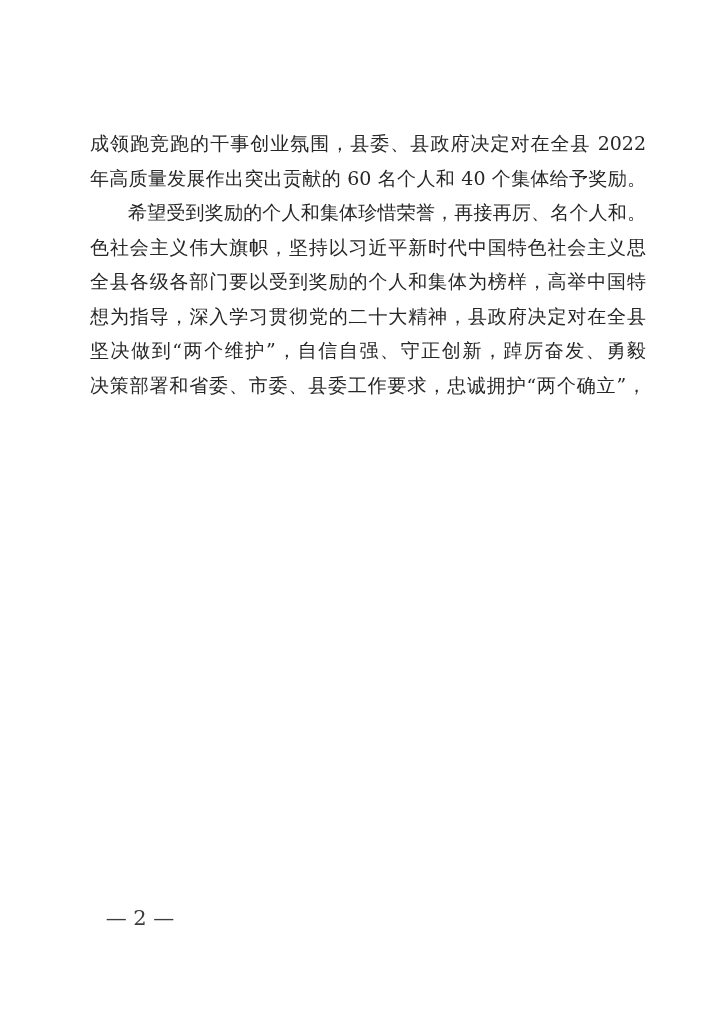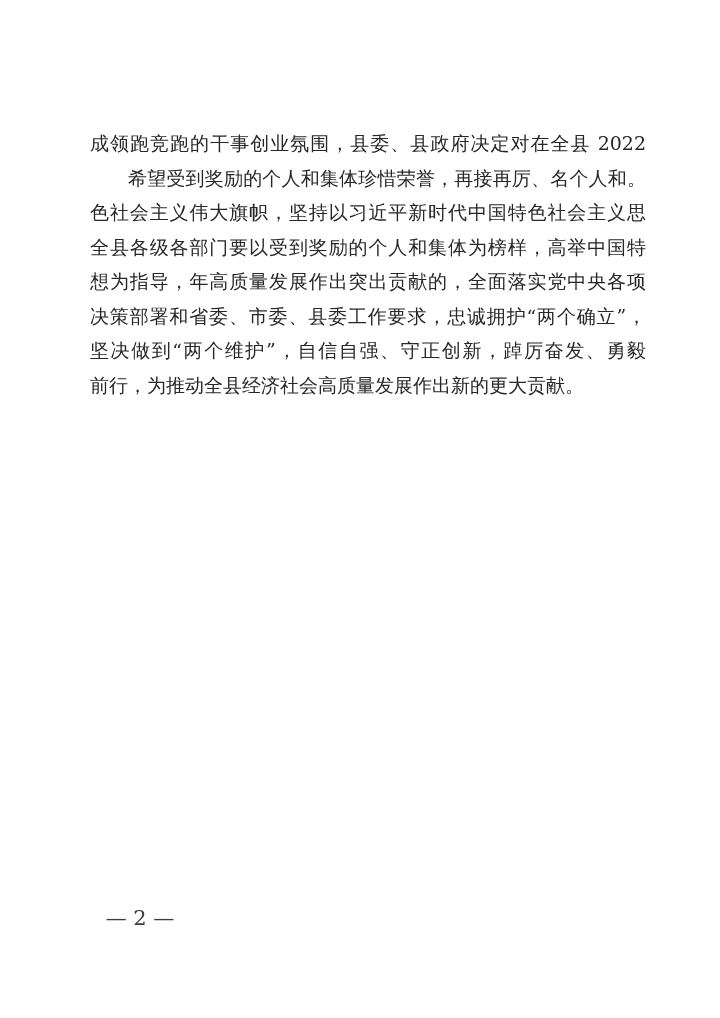--- a/index.html
+++ b/index.html
@@ -50,22 +50,22 @@
     line-height: 24px;
     color: var(--page-number-text, #3c3c3c);
   }
 </style>
 </head>
 <body>
 
 <div class="page">
   <div class="body-text">
       <div class="line fill">成领跑竞跑的干事创业氛围，县委、县政府决定对在全县 2022</div>
+      <div class="line fill">年高质量发展作出突出贡献的 60 名个人和 40 个集体给予奖励。</div>
       <div class="line indent fill">希望受到奖励的个人和集体珍惜荣誉，再接再厉、名个人和。</div>
       <div class="line fill">色社会主义伟大旗帜，坚持以习近平新时代中国特色社会主义思</div>
       <div class="line fill">全县各级各部门要以受到奖励的个人和集体为榜样，高举中国特</div>
-      <div class="line fill">想为指导，年高质量发展作出突出贡献的，全面落实党中央各项</div>
+      <div class="line fill">想为指导，深入学习贯彻党的二十大精神，县政府决定对在全县</div>
+      <div class="line fill">坚决做到“两个维护”，自信自强、守正创新，踔厉奋发、勇毅</div>
       <div class="line fill">决策部署和省委、市委、县委工作要求，忠诚拥护“两个确立”，</div>
-      <div class="line fill">坚决做到“两个维护”，自信自强、守正创新，踔厉奋发、勇毅</div>
-      <div class="line">前行，为推动全县经济社会高质量发展作出新的更大贡献。</div>
     </div>
   <div class="page-number">— 2 —</div>
 </div>
 
 </body></html>

